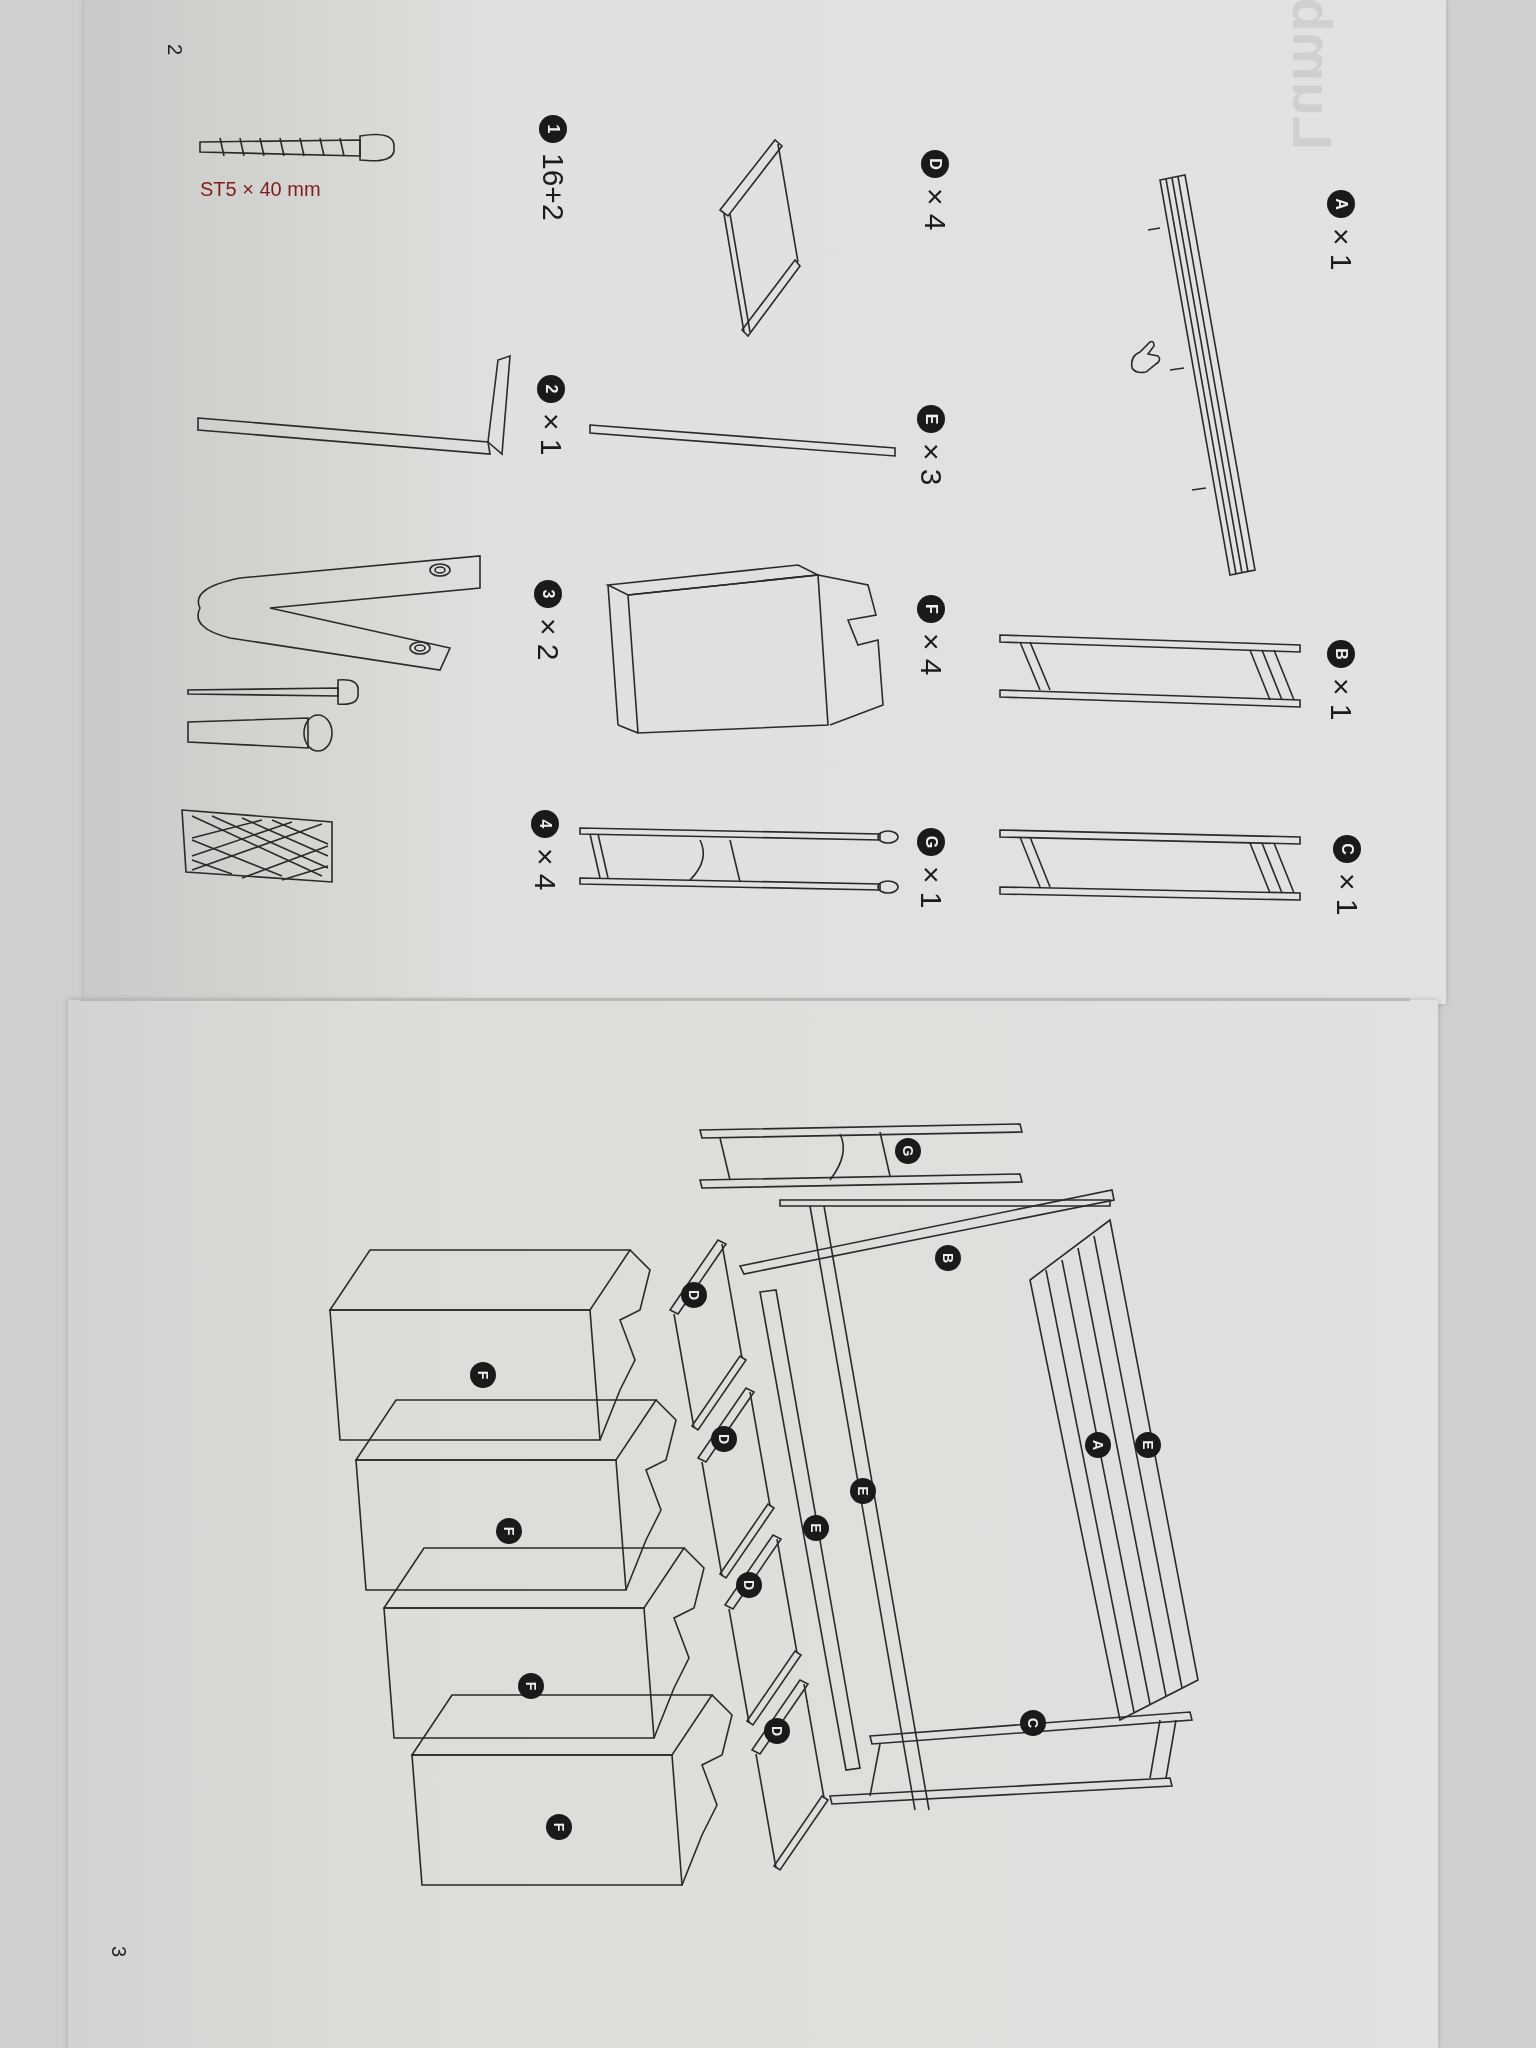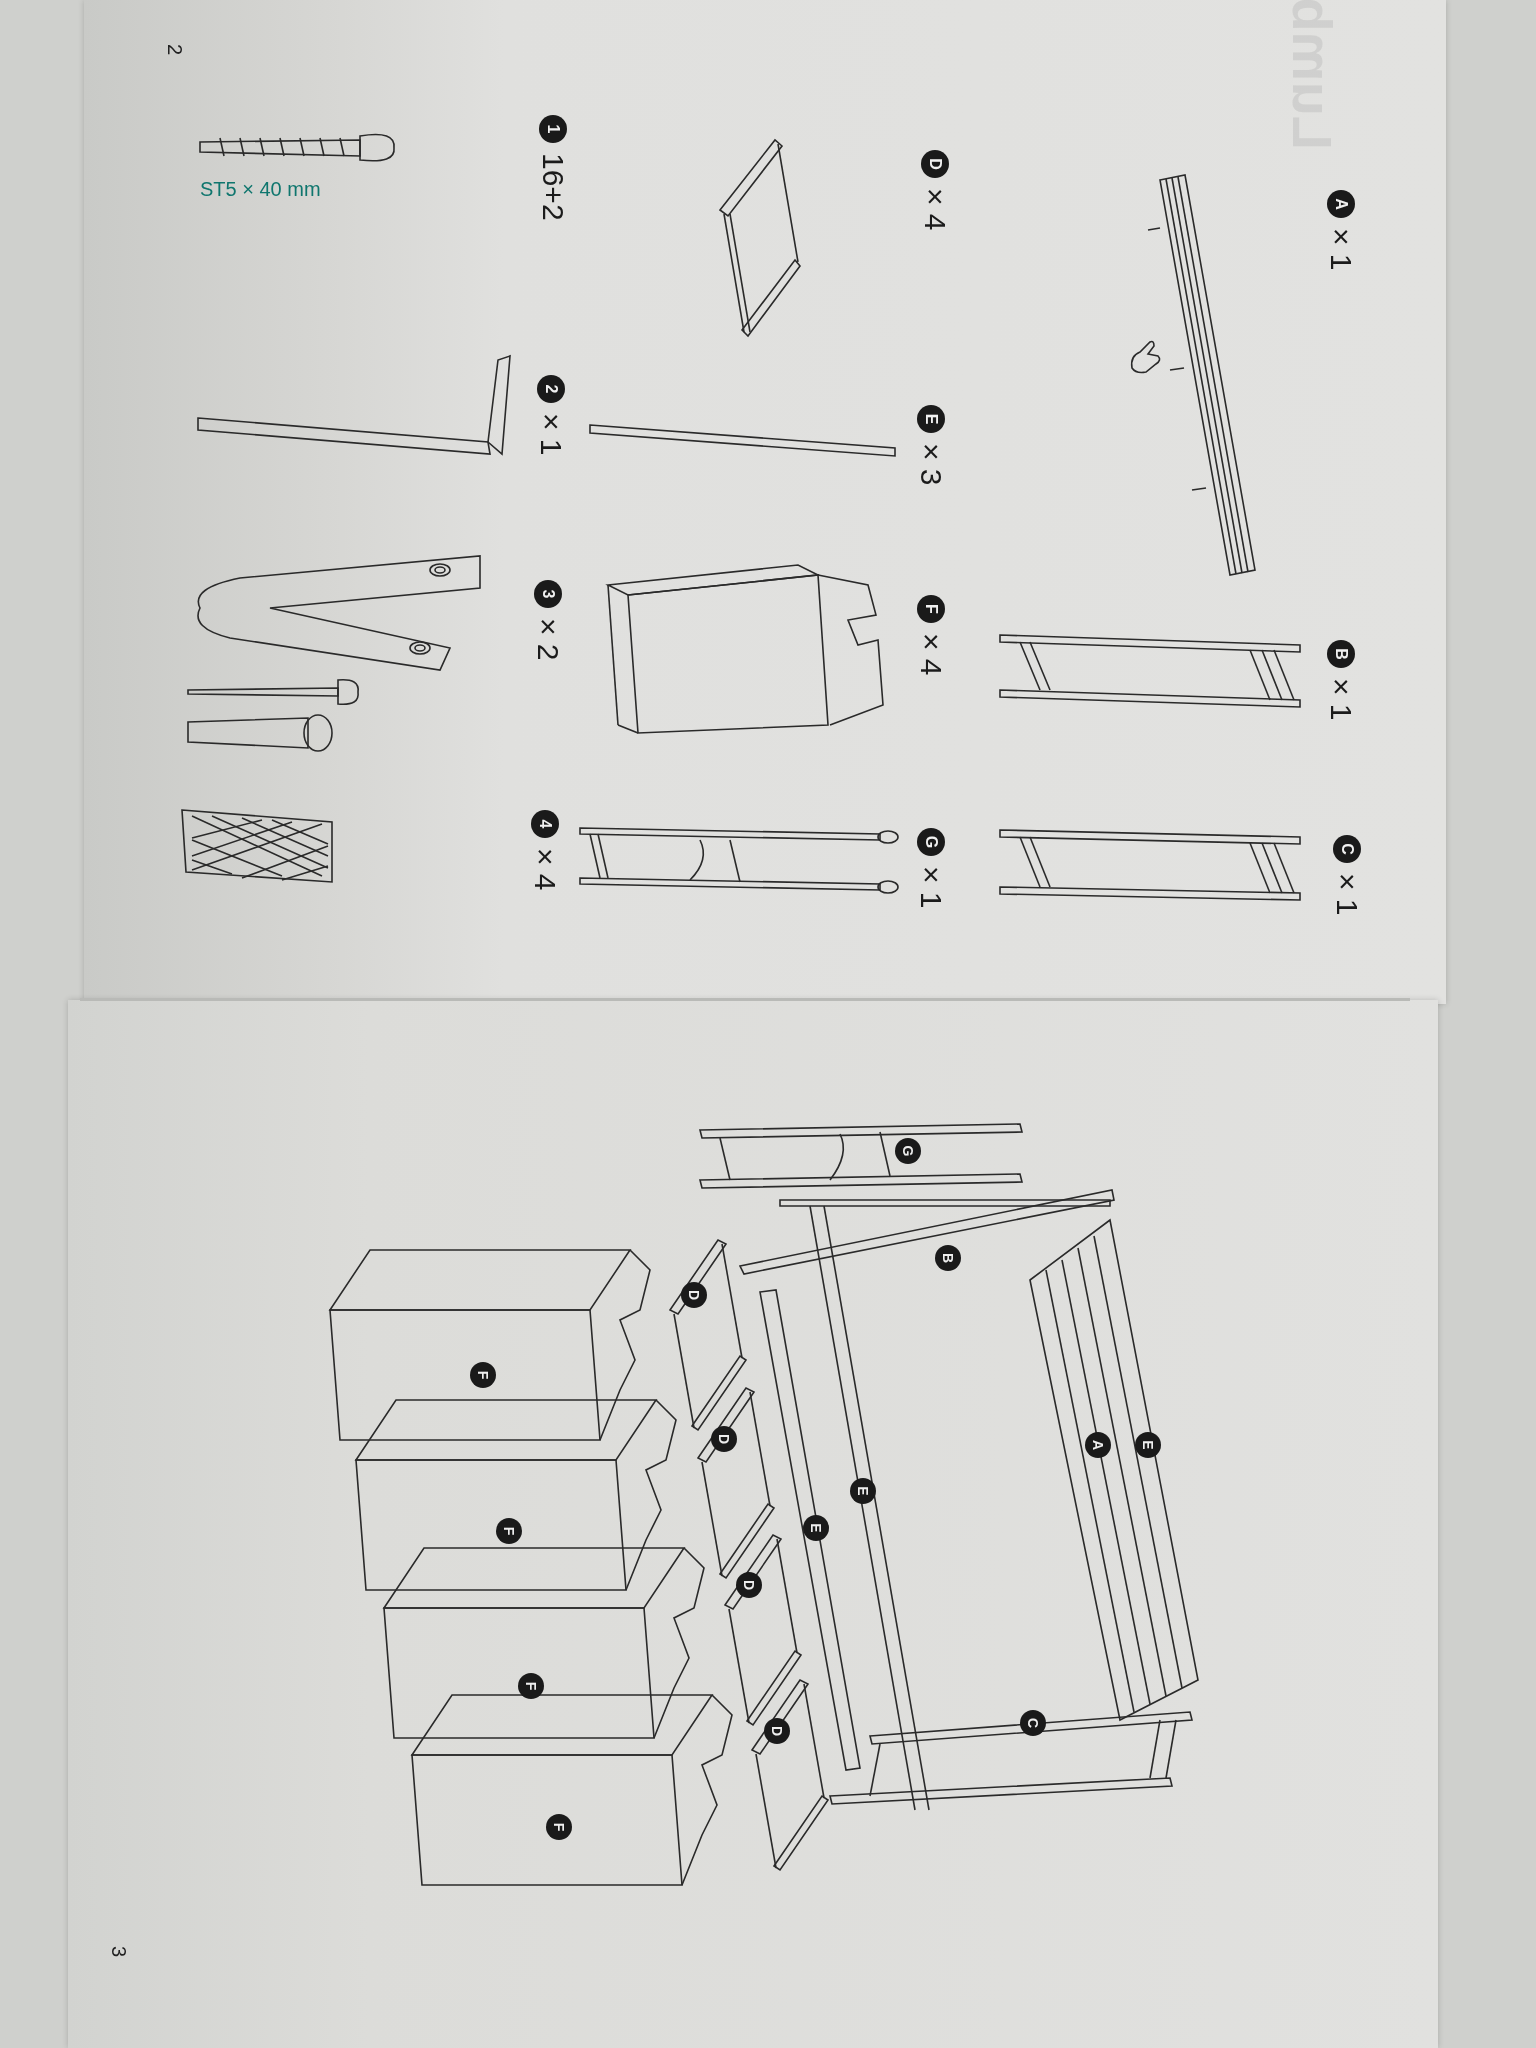--- a/index.html
+++ b/index.html
@@ -17,21 +17,21 @@
   .fold { position:absolute; left:80px; top:998px; width:1330px; height:3px; background:#b9bab7; }
 
   .rot { position:absolute; transform-origin:left top; transform:rotate(90deg); white-space:nowrap; }
   .label { display:flex; align-items:center; gap:10px; font-size:30px; color:#1b1b1b; }
   .badge {
     display:inline-flex; align-items:center; justify-content:center;
     width:28px; height:28px; border-radius:50%; background:#1a1a1a; color:#f0f0f0;
     font-size:16px; font-weight:bold;
   }
   .pnum { position:absolute; font-size:20px; color:#222; }
-  .spec { position:absolute; font-size:20px; color:#0f766e; }
+  .spec { position:absolute; font-size:20px; color:#7f1d1d; }
   .watermark {
     position:absolute; font-size:56px; font-weight:bold; color:rgba(120,120,120,0.16);
     transform-origin:left top; transform:rotate(90deg) scaleX(-1); white-space:nowrap;
   }
   svg { position:absolute; overflow:visible; }
   svg * { fill:none; stroke:#2a2a2a; stroke-width:1.6; }
   .callout {
     position:absolute; width:26px; height:26px; border-radius:50%; background:#1a1a1a;
     color:#eee; font-size:14px; font-weight:bold; display:flex; align-items:center; justify-content:center;
     transform:rotate(90deg);

